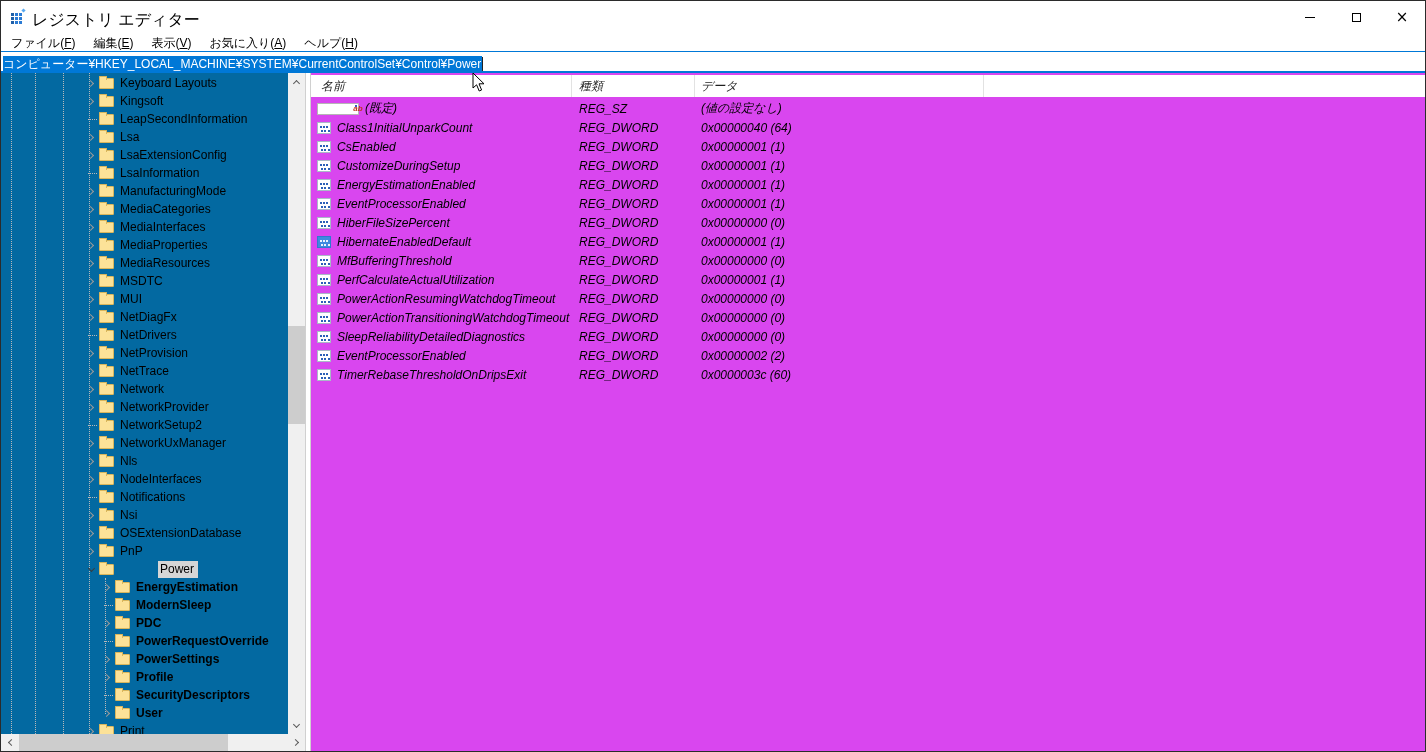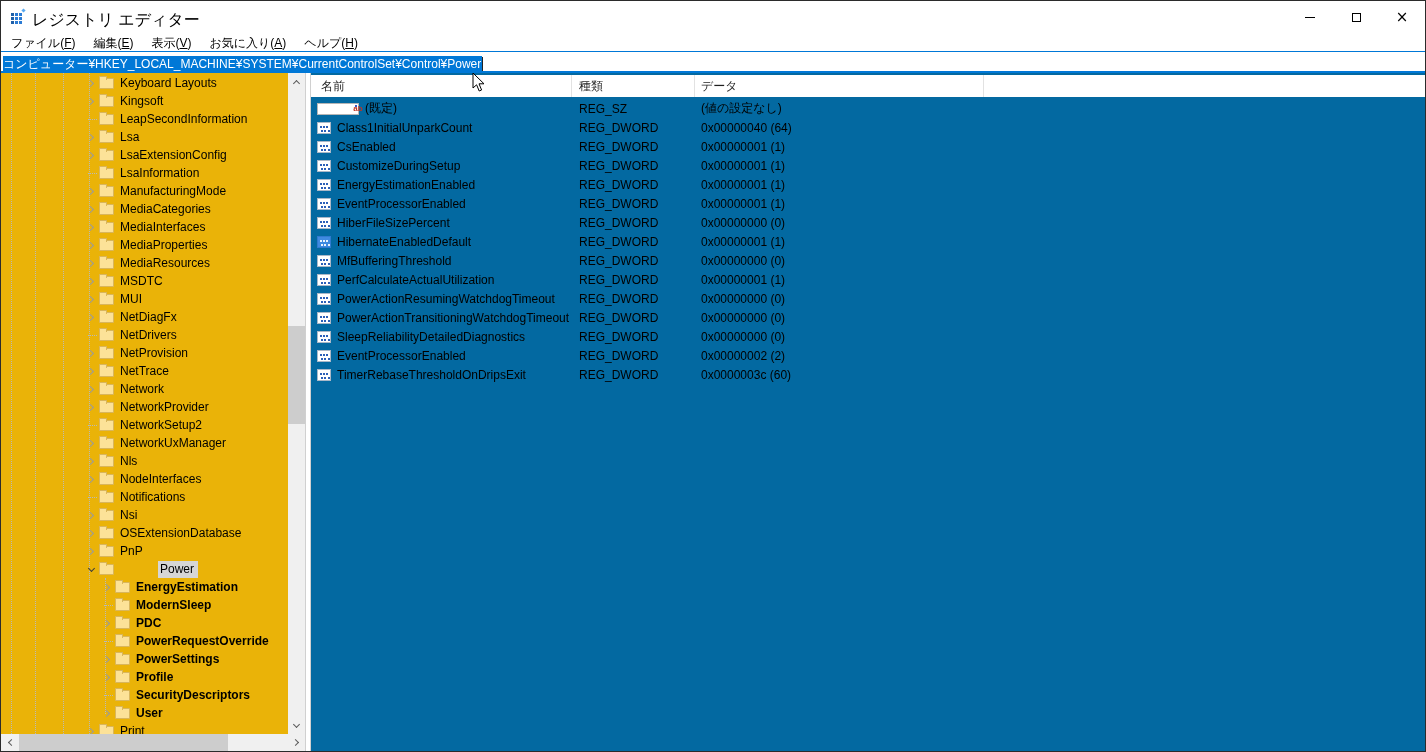--- a/index.html
+++ b/index.html
@@ -29,21 +29,21 @@
   
   .addressbar { position:absolute; top:50px; left:0; right:0; height:22px; background:#fff;
       border-top:1px solid #0078d7; border-bottom:2px solid #0078d7; padding:2px 0 0 2px; white-space:nowrap; }
   .addr-sel { font-size:12px; background:#0078d7; color:#fff; padding:1px 1px 2px 0; }
   .addr-caret { display:inline-block; width:1px; height:14px; background:#222; vertical-align:middle; }
 
   
   .content { position:absolute; top:72px; left:0; right:0; bottom:0; background:#fff; }
 
   
-  .tree-panel { position:absolute; left:0; top:0; bottom:0; width:304px; background:#eab308; overflow:hidden; }
+  .tree-panel { position:absolute; left:0; top:0; bottom:0; width:304px; background:#0369a1; overflow:hidden; }
   .guide { position:absolute; top:0; bottom:17px; width:0; border-left:1px dotted #b9b9b9; }
   .g1{left:10px} .g2{left:34px} .g3{left:62px} .g4{left:88px}
   .gchild { position:absolute; left:104px; top:505px; height:136px; width:0; border-left:1px dotted #b9b9b9; }
   .tree-rows { position:absolute; left:0; top:1px; right:17px; bottom:17px; overflow:hidden; }
   .trow { height:18px; display:flex; align-items:center; font-size:12px; white-space:nowrap; }
   .trow.lvl0 { padding-left:82px; }
   .trow.lvl1 { padding-left:98px;font-weight:bold; }
   .chev-slot { width:16px; height:18px; display:flex; align-items:center; justify-content:center; flex:none; }
   .chev { display:inline-block; width:5px; height:5px; border-right:1px solid #9a9a9a; border-bottom:1px solid #9a9a9a; }
   .chev.right { transform:rotate(-45deg); margin-left:-2px; }
@@ -65,21 +65,21 @@
   .schev.down { transform:rotate(45deg); margin-top:-2px; }
   .schev.left { transform:rotate(135deg); margin-left:3px; }
   .schev.rightd { transform:rotate(-45deg); margin-left:-2px; }
   .vthumb { position:absolute; left:0; right:0; top:253px; height:98px; background:#cdcdcd; }
   .hthumb { position:absolute; top:0; bottom:0; left:18px; width:209px; background:#cdcdcd; }
 
   .splitter { position:absolute; left:304px; top:0; bottom:0; width:6px; background:#fff;
       border-left:1px solid #d0d0d0; border-right:1px solid #d0d0d0; }
 
   
-  .values-panel { position:absolute; left:310px; right:0; top:0; bottom:0; background:#0369a1; }
+  .values-panel { position:absolute; left:310px; right:0; top:0; bottom:0; background:#d946ef;font-style:italic; }
   .lv-header { position:absolute; top:2px; left:0; right:0; height:22px; background:#fff; }
   .hcell { position:absolute; top:3px; font-size:12px; color:#1f1f1f; white-space:nowrap; }
   .hc-name{left:10px} .hc-type{left:268px} .hc-data{left:390px}
   .hdiv { position:absolute; top:0; height:22px; width:1px; background:#e2e2e2; }
   .hd1{left:260px} .hd2{left:383px} .hd3{left:672px}
   .value-rows { position:absolute; top:26px; left:0; right:0; }
   .vrow { height:19px; position:relative; font-size:12px; }
   .vc { position:absolute; top:0; height:19px; display:flex; align-items:center; white-space:nowrap; }
   .vc.name { left:6px; }
   .vc.type { left:268px; }

